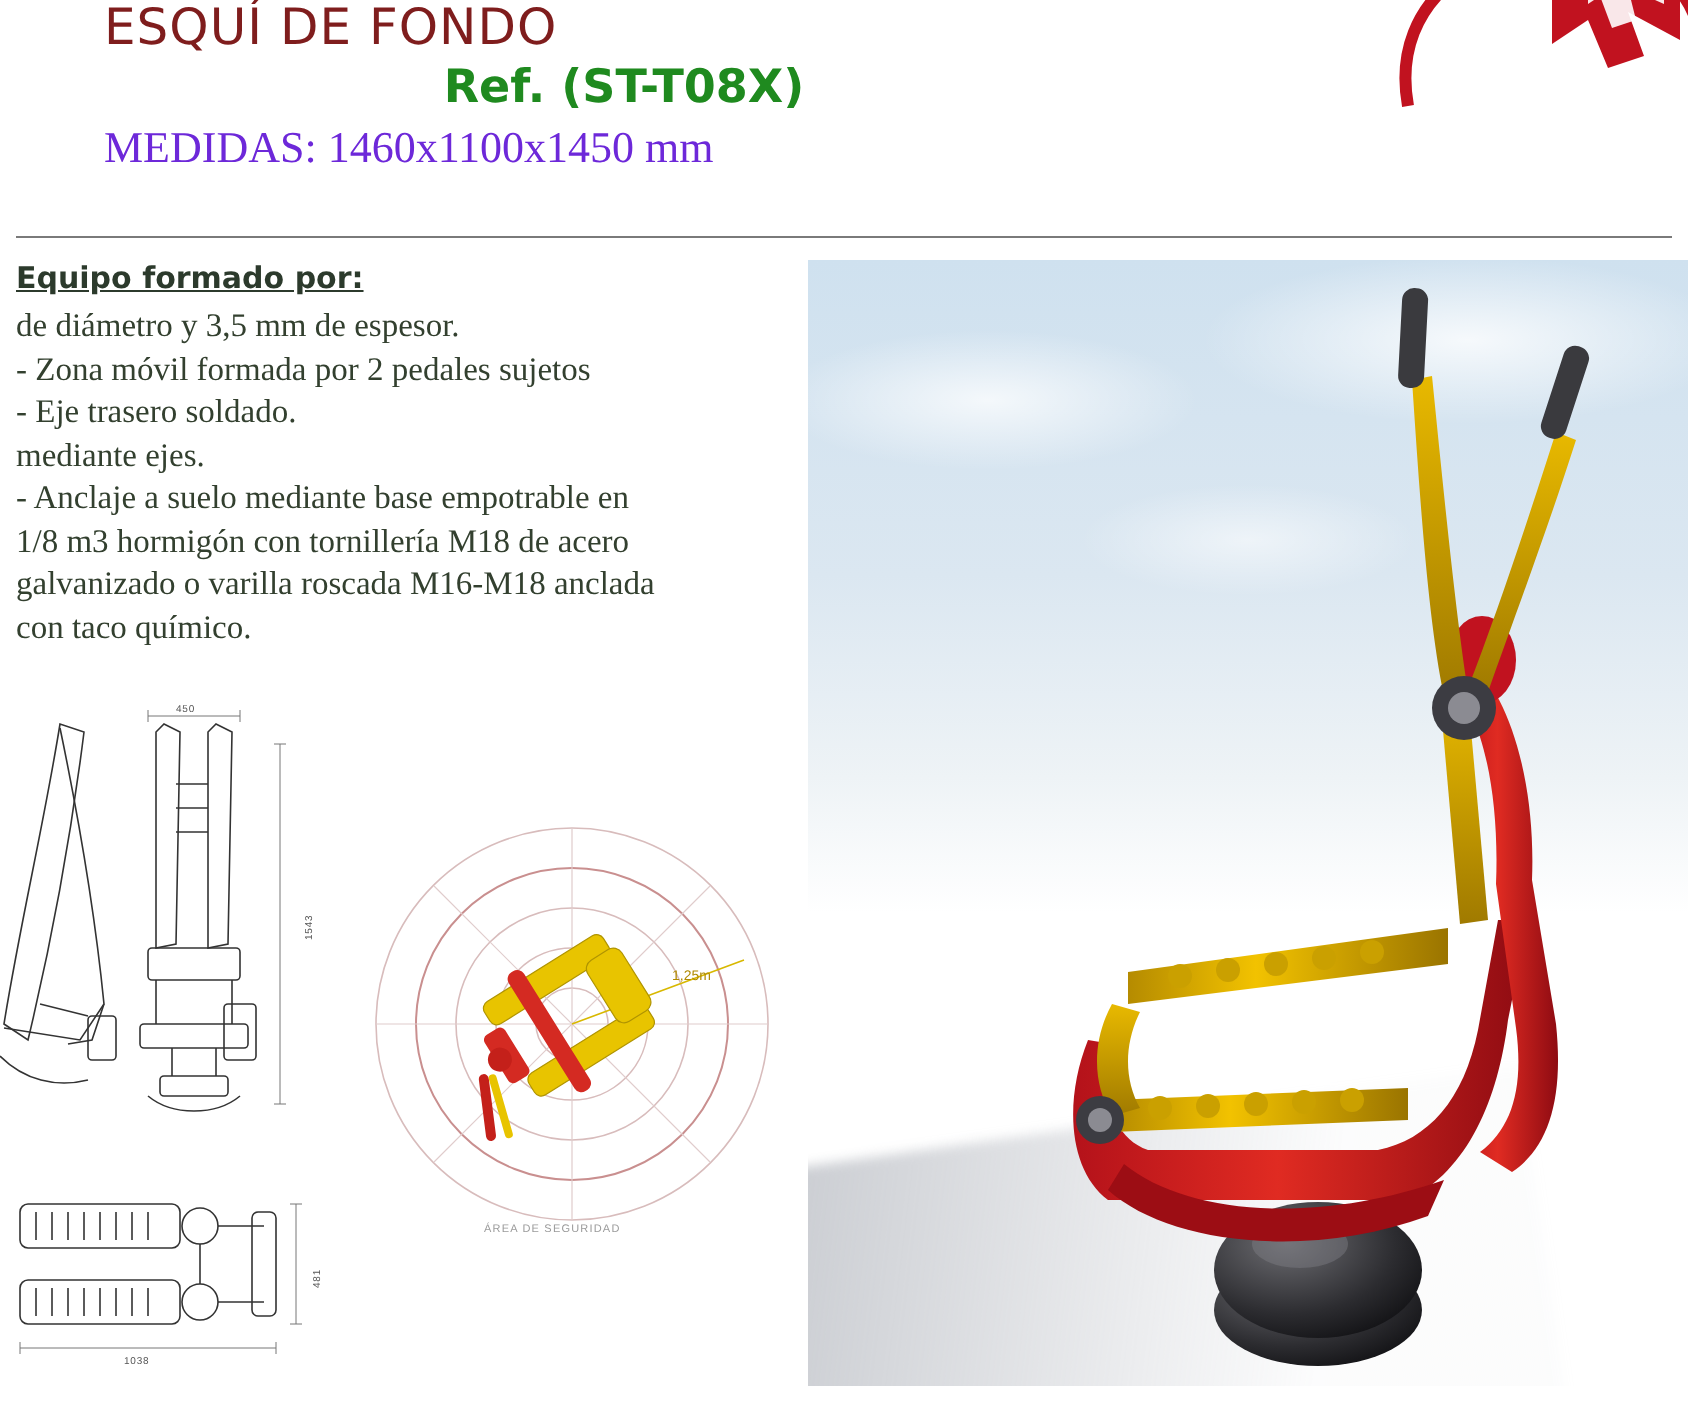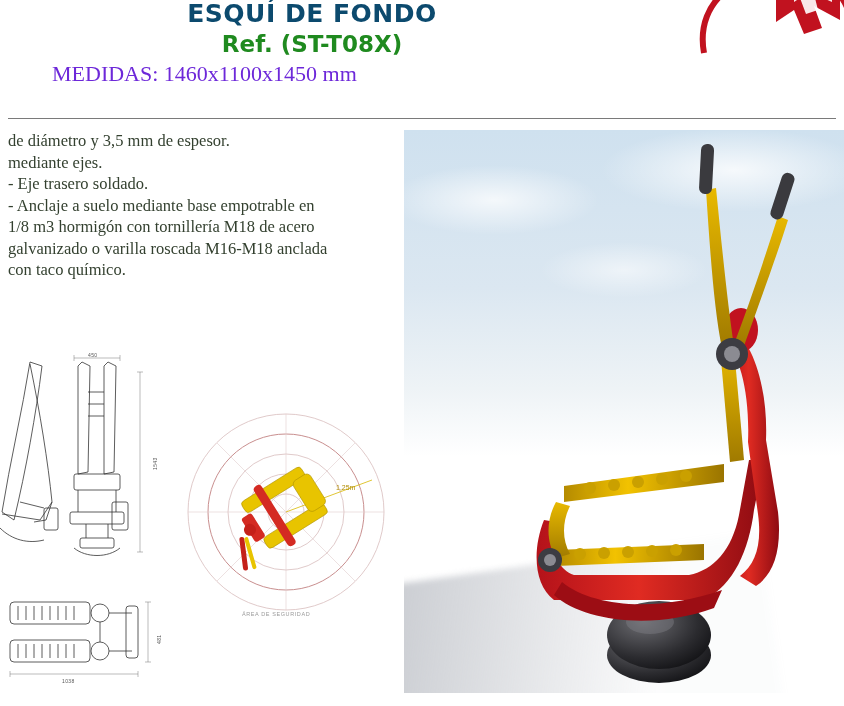--- a/index.html
+++ b/index.html
@@ -23,28 +23,27 @@
     height: 118px;
   }
   #title-block {
     position: absolute;
     left: 52px;
     top: 0px;
     width: 520px;
   }
   .title-line1 {
     font-family: "DejaVu Sans", sans-serif;
-    font-weight: bold;
+    font-weight: normal;
     font-size: 25px;
-    color: #0c4a6e;
+    color: #7f1d1d;
     letter-spacing: 0.5px;
     line-height: 28px;
     margin: 0;
     white-space: nowrap;
-    text-align: center;
   }
   .title-line2 {
     font-family: "DejaVu Sans", sans-serif;
     font-weight: bold;
     font-size: 23px;
     color: #1f8a1f;
     line-height: 28px;
     margin: 2px 0 0 0;
     white-space: nowrap;
     text-align: center;
@@ -184,23 +183,25 @@
       <path d="M112 8 L 176 8 L 176 62 L 150 48 L 158 70 L 140 76 L 130 52 L 112 64 Z" fill="#c1121f"></path>
       <path d="M130 18 L 168 18 L 168 44 L 150 36 L 154 52 L 142 56 L 136 40 L 130 44 Z" fill="#ffffff" opacity="0.9"></path>
       <circle cx="156" cy="30" r="7" fill="#c1121f"></circle>
     </svg>
   </div>
 
   <div id="header-rule"></div>
 </div>
 
 <div id="description">
+  <div id="desc-heading">Equipo formado por:</div>
   <div class="desc-line">de diámetro y 3,5 mm de espesor.</div>
+  <div class="desc-line">- Zona móvil formada por 2 pedales sujetos</div>
+  <div class="desc-line">- Eje trasero soldado.</div>
   <div class="desc-line">mediante ejes.</div>
-  <div class="desc-line">- Eje trasero soldado.</div>
   <div class="desc-line">- Anclaje a suelo mediante base empotrable en</div>
   <div class="desc-line">1/8 m3 hormigón con tornillería M18 de acero</div>
   <div class="desc-line">galvanizado o varilla roscada M16-M18 anclada</div>
   <div class="desc-line">con taco químico.</div>
 </div>
 
 <div id="photo">
   <div class="sky-clouds"></div>
   <div class="ground-shadow"></div>
 

